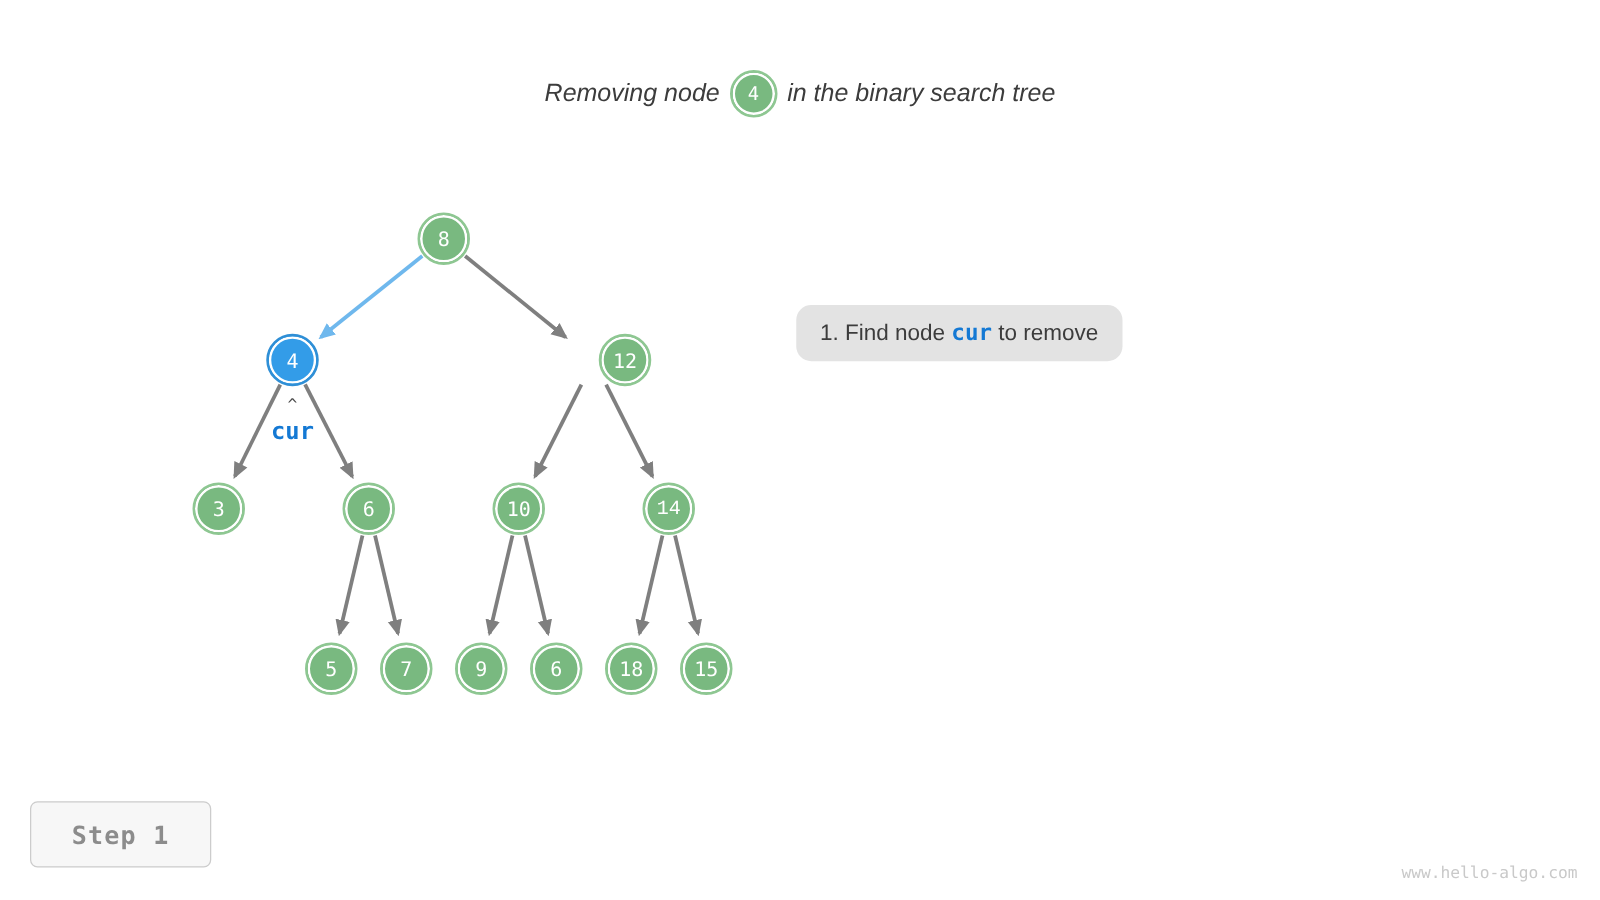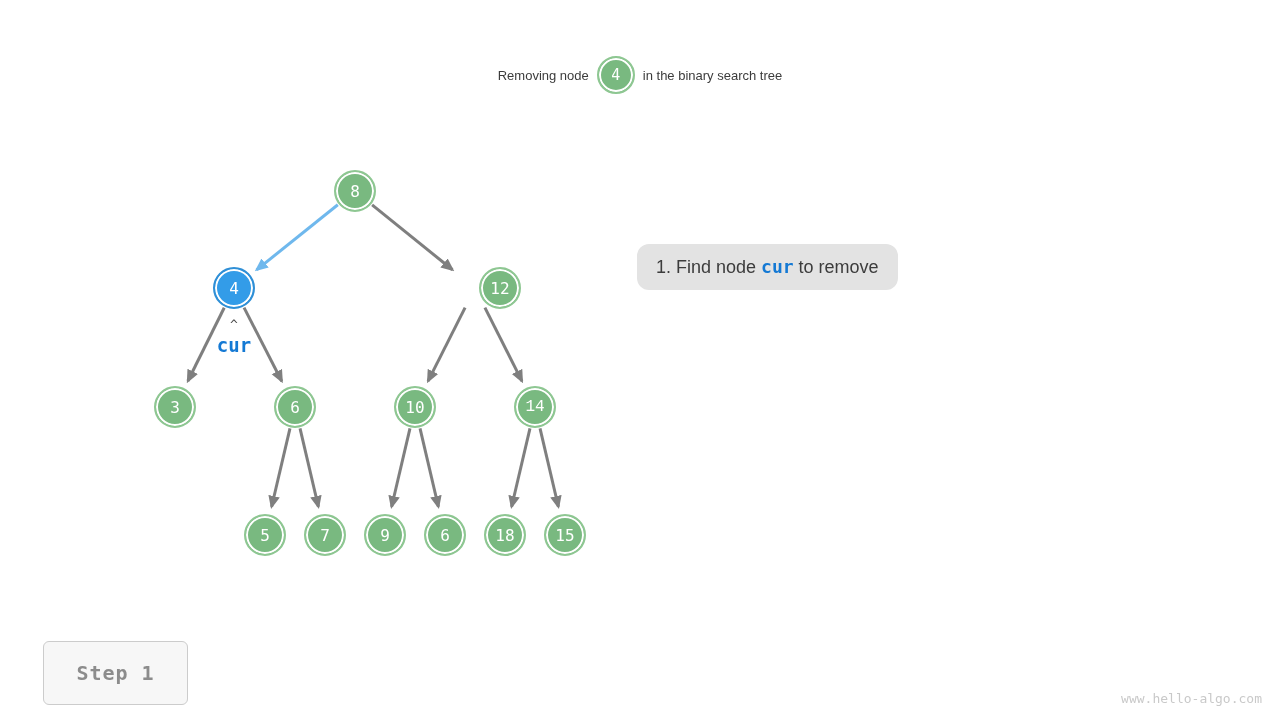--- a/index.html
+++ b/index.html
@@ -20,24 +20,25 @@
     position: absolute;
     left: 0;
     top: 56px;
     width: 1280px;
     display: flex;
     align-items: center;
     justify-content: center;
     gap: 0px;
   }
   .title-text {
-    font-size: 13px;
+    font-size: 20px;
     color: #3c3c3c;
     font-family: "Liberation Sans", sans-serif;
     white-space: pre;
+    font-style: italic;
   }
   .title-node {
     width: 38px;
     height: 38px;
     border-radius: 50%;
     background: #79b980;
     border: 2px solid #8ec792;
     box-shadow: inset 0 0 0 2px #ffffff;
     display: inline-flex;
     align-items: center;
@@ -124,24 +125,24 @@
   #annotation-box .mono-hl {
     font-family: "DejaVu Sans Mono", monospace;
     font-weight: bold;
     color: #1479d4;
     font-size: 18px;
   }
 
   
   #step-badge {
     position: absolute;
-    left: 43px;
+    left: 24px;
     top: 641px;
     width: 145px;
-    height: 64px;
+    height: 53px;
     border: 1px solid #cccccc;
     border-radius: 6px;
     background: #f7f7f7;
     display: flex;
     align-items: center;
     justify-content: center;
     font-family: "DejaVu Sans Mono", monospace;
     font-weight: bold;
     font-size: 20px;
     color: #8c8c8c;

